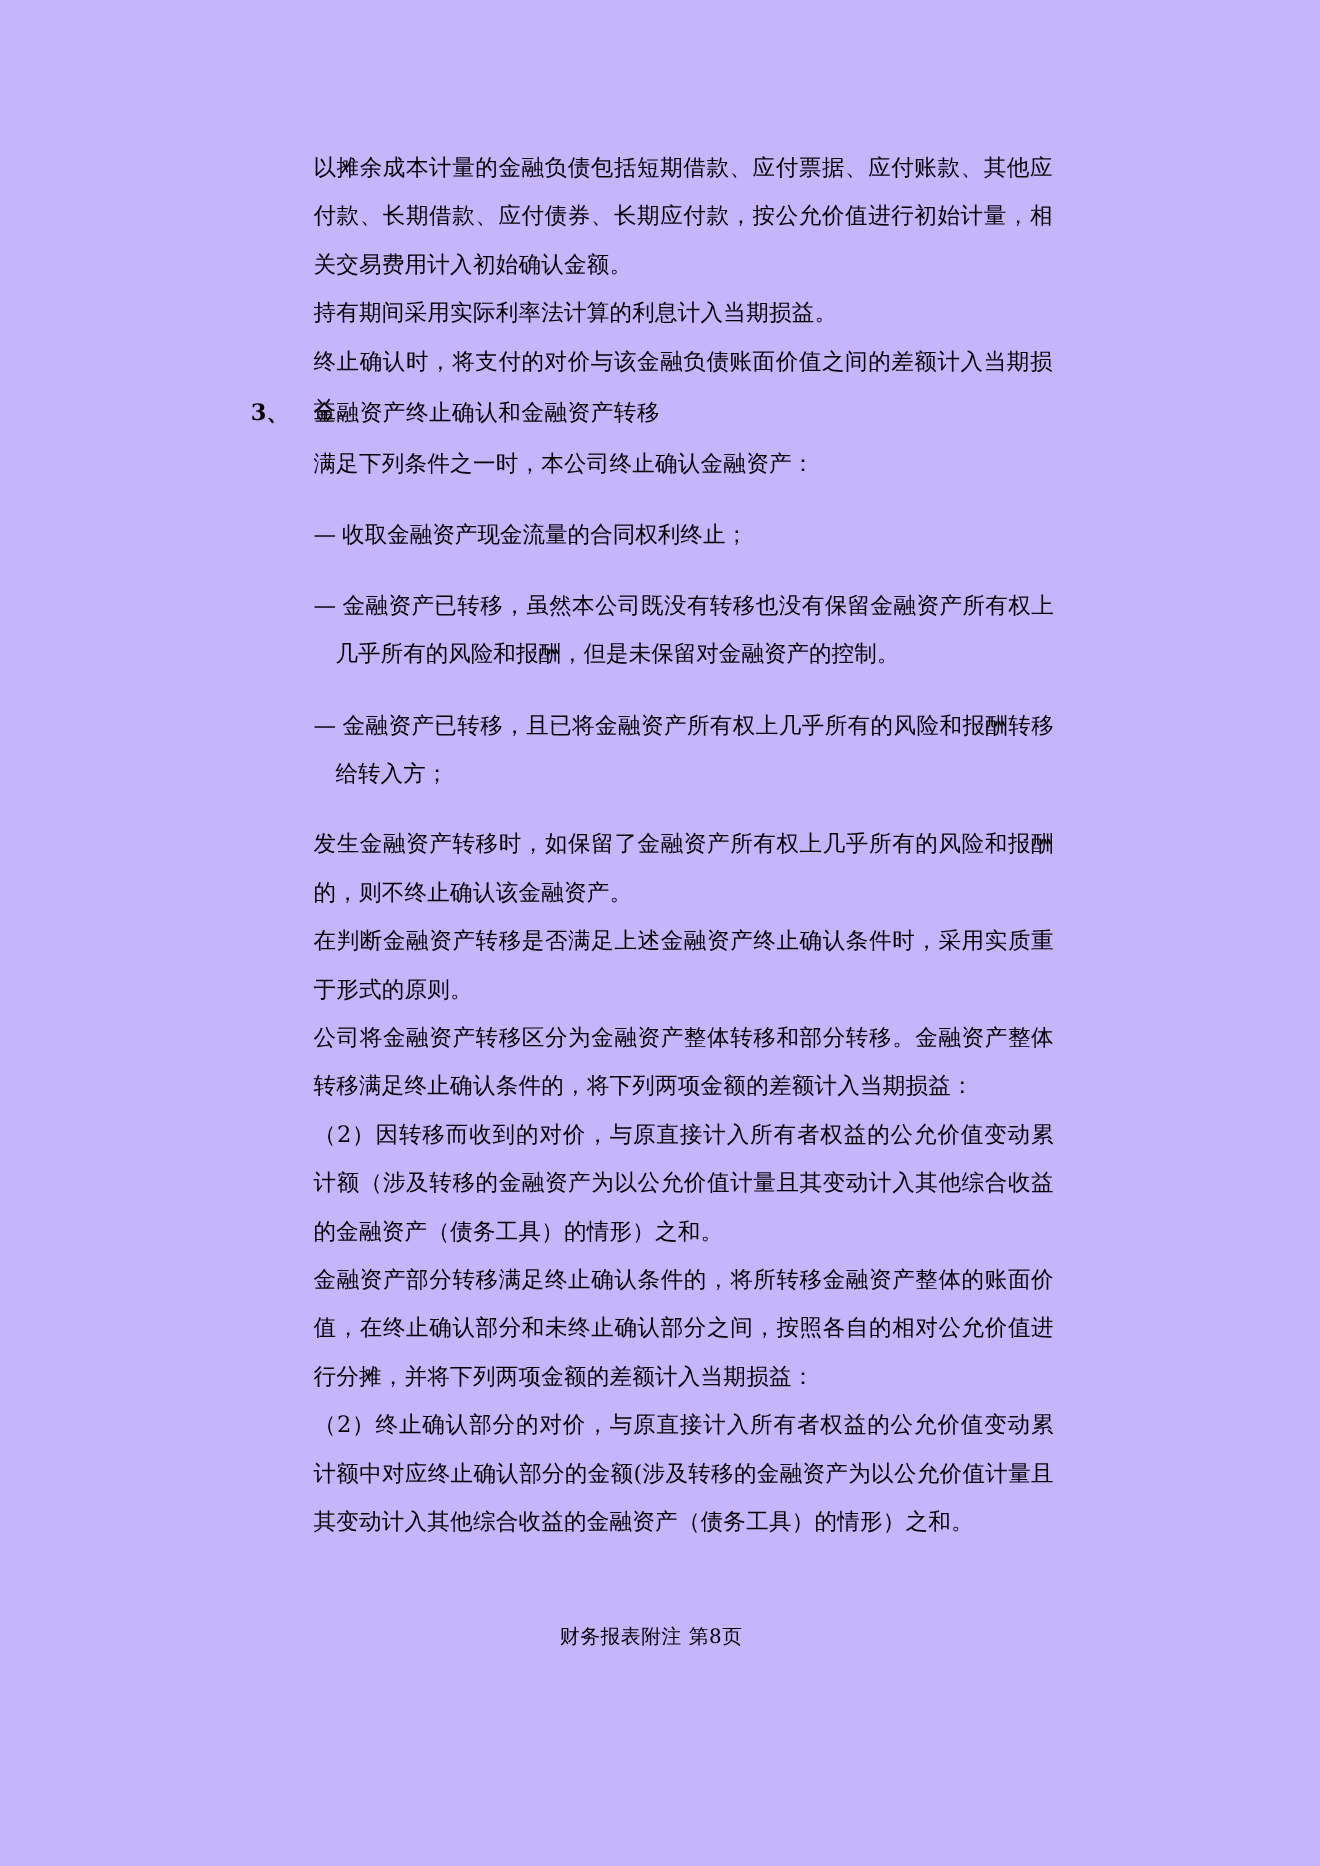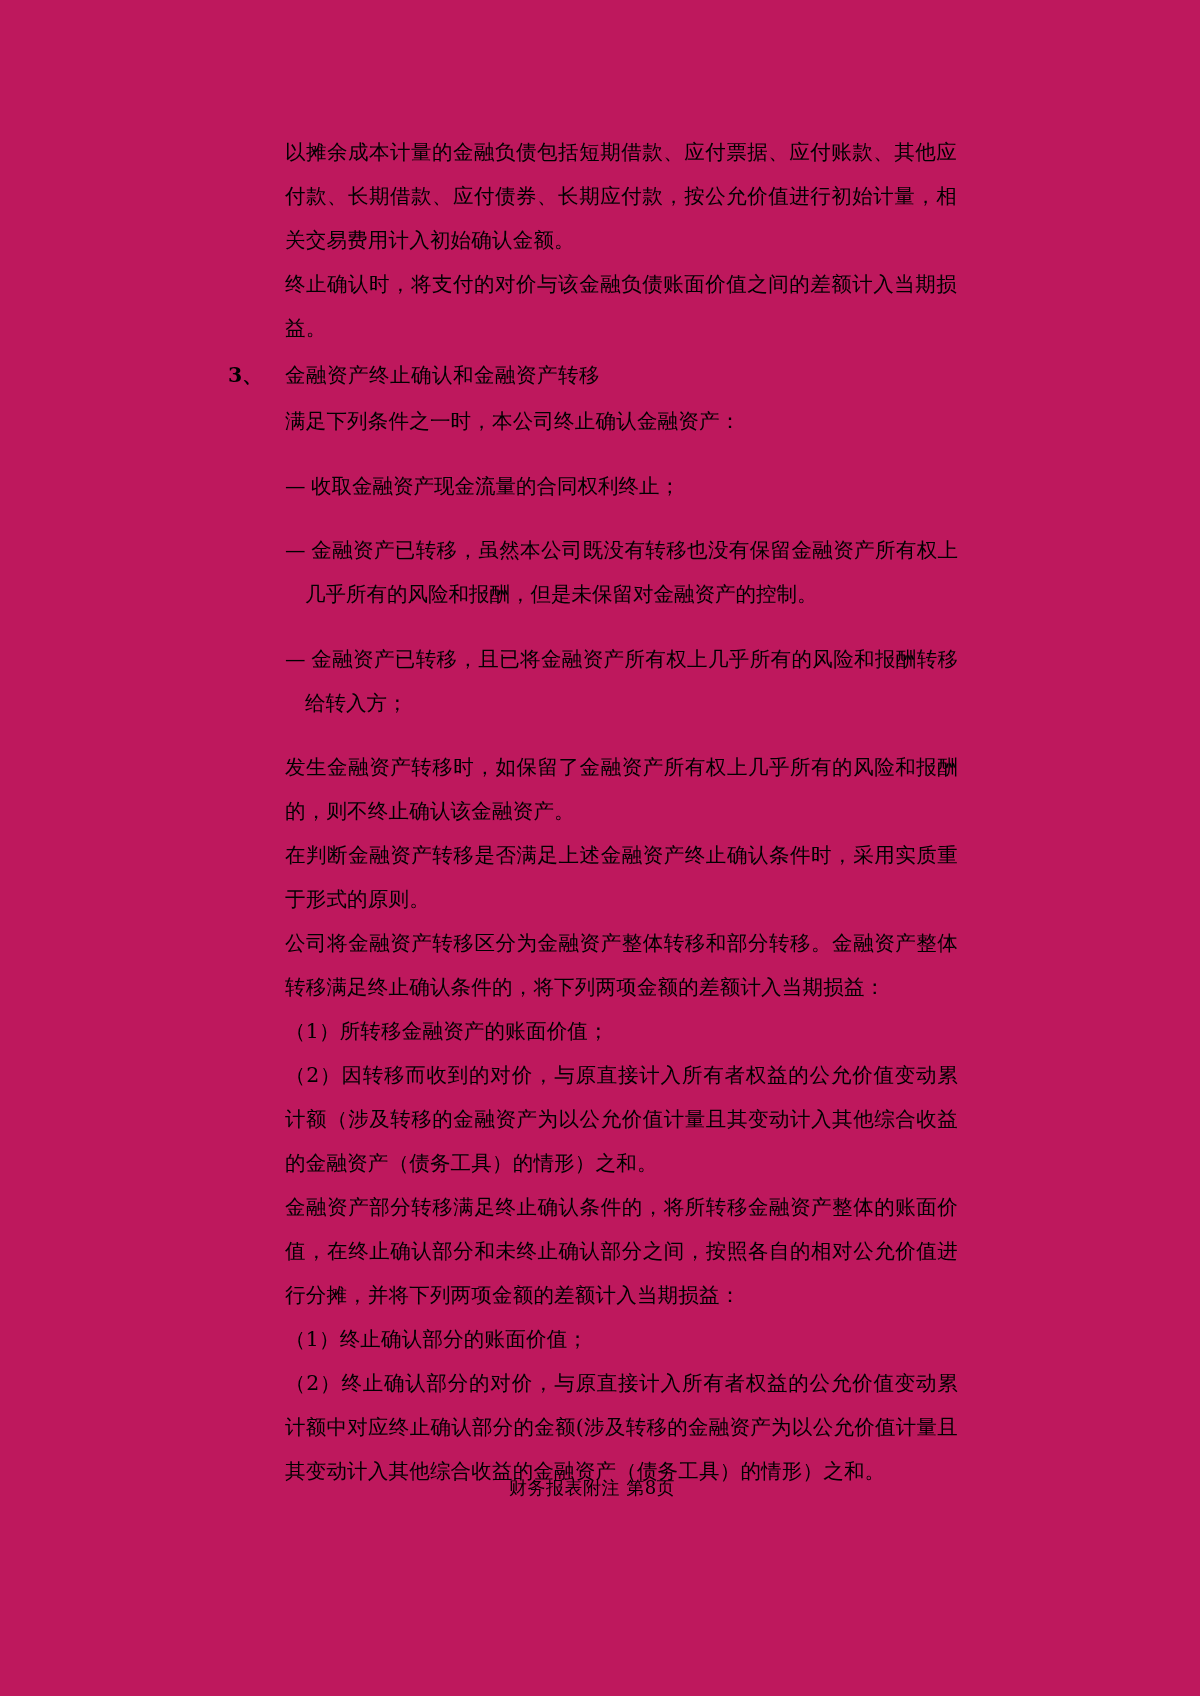--- a/index.html
+++ b/index.html
@@ -11,21 +11,21 @@
     width: 1200px;
     height: 1696px;
     font-family: "DejaVu Serif", "Liberation Serif", serif;
     color: #000000;
     position: relative;
     overflow: hidden;
   }
   .page {
     position: absolute;
     inset: 0;
-    background: #be185d;
+    background: #c4b5fd;
   }
   .content {
     position: absolute;
     left: 0;
     top: 0;
     width: 1200px;
   }
   .para {
     font-size: 20.5px;
     line-height: 44px;
@@ -97,20 +97,21 @@
   }
 </style>
 </head>
 <body>
 
 <div class="page">
   <div class="content">
 
     <div class="block-top">
       <p class="para">以摊余成本计量的金融负债包括短期借款、应付票据、应付账款、其他应付款、长期借款、应付债券、长期应付款，按公允价值进行初始计量，相关交易费用计入初始确认金额。</p>
+      <p class="para">持有期间采用实际利率法计算的利息计入当期损益。</p>
       <p class="para">终止确认时，将支付的对价与该金融负债账面价值之间的差额计入当期损益。</p>
     </div>
 
     <div class="section">
       <div class="section-head">
         <span class="section-num">3、</span>
         <span class="section-title">金融资产终止确认和金融资产转移</span>
       </div>
       <div class="section-body">
         <p class="para">满足下列条件之一时，本公司终止确认金融资产：</p>
@@ -121,23 +122,21 @@
         <p class="dash-item">
           <span class="dash">—</span><span>金融资产已转移，虽然本公司既没有转移也没有保留金融资产所有权上几乎所有的风险和报酬，但是未保留对金融资产的控制。</span>
         </p>
         <p class="dash-item">
           <span class="dash">—</span><span>金融资产已转移，且已将金融资产所有权上几乎所有的风险和报酬转移给转入方；</span>
         </p>
 
         <p class="para">发生金融资产转移时，如保留了金融资产所有权上几乎所有的风险和报酬的，则不终止确认该金融资产。</p>
         <p class="para">在判断金融资产转移是否满足上述金融资产终止确认条件时，采用实质重于形式的原则。</p>
         <p class="para">公司将金融资产转移区分为金融资产整体转移和部分转移。金融资产整体转移满足终止确认条件的，将下列两项金额的差额计入当期损益：</p>
-        <p class="para">（1）所转移金融资产的账面价值；</p>
         <p class="para">（2）因转移而收到的对价，与原直接计入所有者权益的公允价值变动累计额（涉及转移的金融资产为以公允价值计量且其变动计入其他综合收益的金融资产（债务工具）的情形）之和。</p>
         <p class="para">金融资产部分转移满足终止确认条件的，将所转移金融资产整体的账面价值，在终止确认部分和未终止确认部分之间，按照各自的相对公允价值进行分摊，并将下列两项金额的差额计入当期损益：</p>
-        <p class="para">（1）终止确认部分的账面价值；</p>
         <p class="para">（2）终止确认部分的对价，与原直接计入所有者权益的公允价值变动累计额中对应终止确认部分的金额(涉及转移的金融资产为以公允价值计量且其变动计入其他综合收益的金融资产（债务工具）的情形）之和。</p>
       </div>
     </div>
 
     <div class="footer">财务报表附注  第8页</div>
   </div>
 </div>
 
 </body></html>

